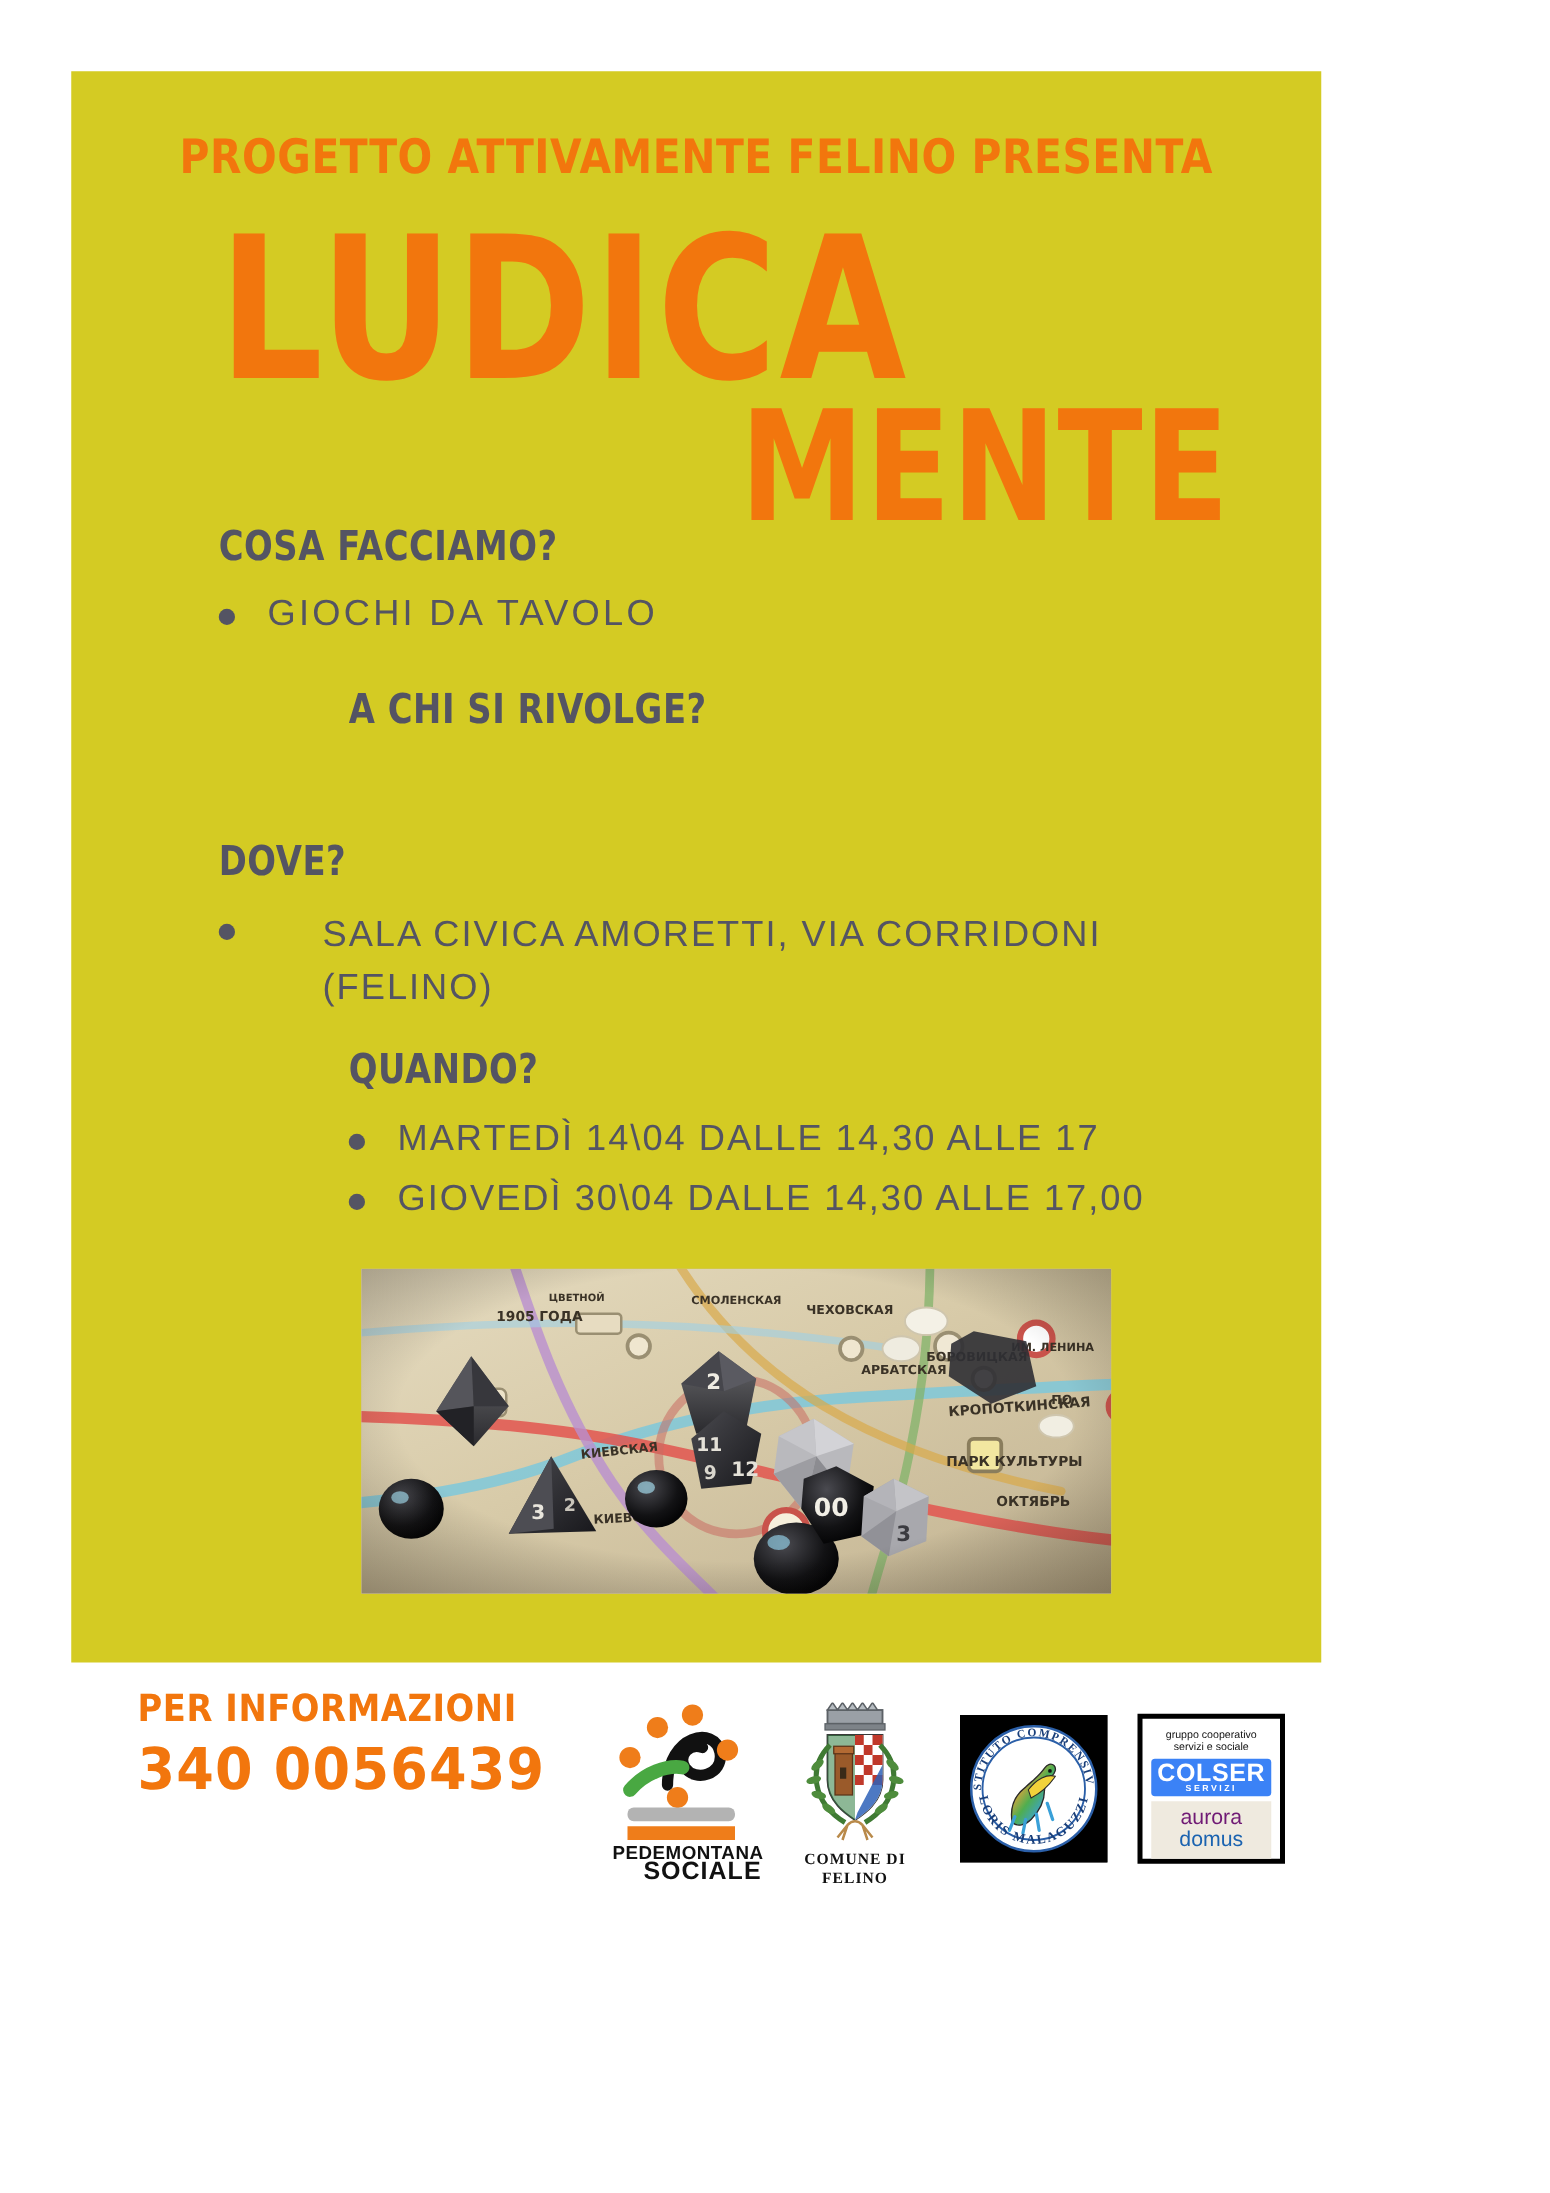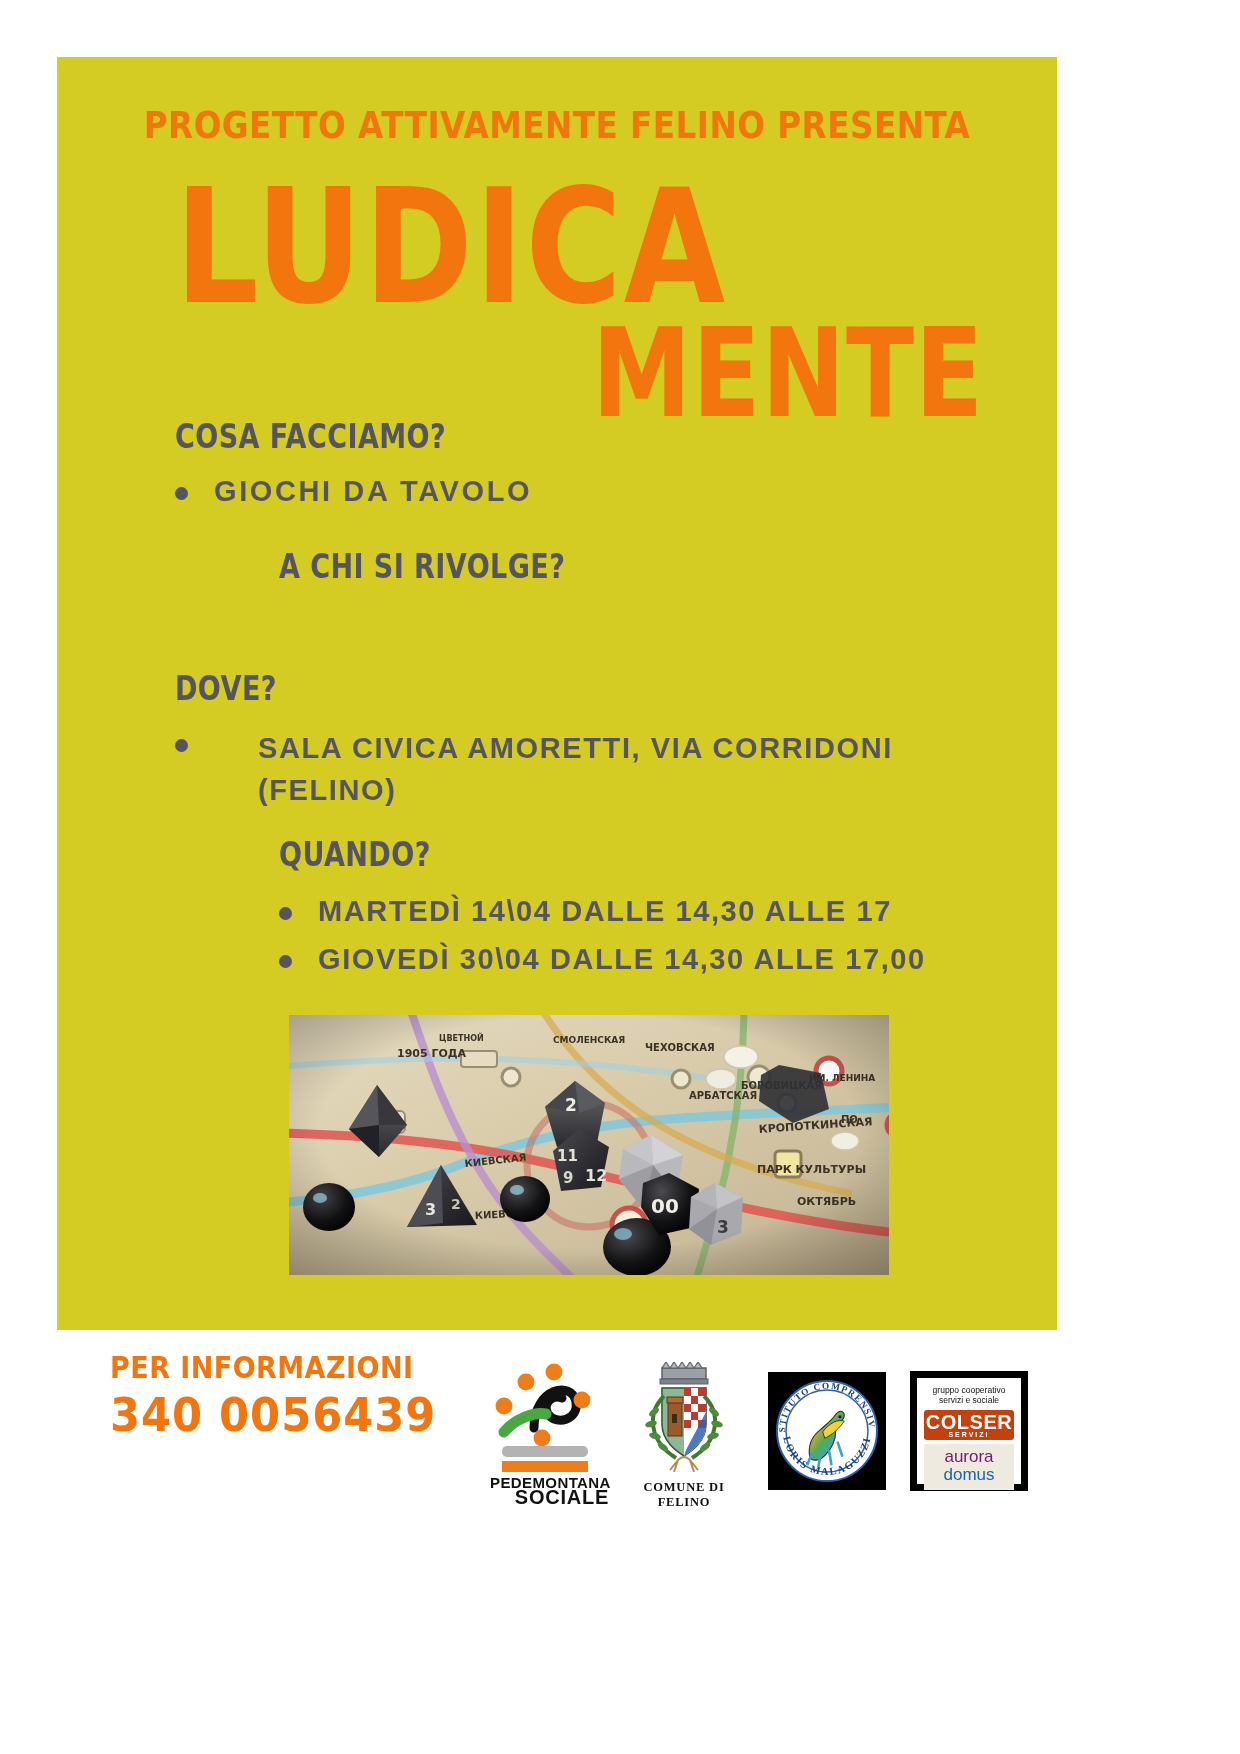--- a/index.html
+++ b/index.html
@@ -75,21 +75,21 @@
     align-items:flex-start;
   }
   .bullet-row .dot{
     display:inline-block;
     width:13px;height:13px;border-radius:50%;
     background:#545463;
     margin-right:26px;
     margin-top:12px;
     flex:0 0 auto;
   }
-  .bullet-row .btxt{display:inline-block;font-weight:bold;}
+  .bullet-row .btxt{display:inline-block;}
   .bullet-row.wrap{white-space:normal;max-width:720px;line-height:1.45;gap:44px;}
   .tight{letter-spacing:1.6px;}
 
   
   #photo{
     position:absolute;
     left:232px;top:958px;
     width:600px;height:260px;
     overflow:hidden;
     background:#cdbfa2;
@@ -135,24 +135,24 @@
   
   #logo-comune{width:120px;height:138px;}
   #logo-comune svg{position:absolute;left:10px;top:0;}
   #logo-comune .t{position:absolute;left:0;top:118px;width:120px;text-align:center;font-size:12.5px;font-weight:bold;color:#111;letter-spacing:.8px;font-family:"Liberation Serif",serif;}
 
   
   #logo-istituto{width:118px;height:118px;background:#000;}
   #logo-istituto svg{display:block;}
 
   
-  #logo-colser{width:118px;height:120px;background:#fff;border:7px solid #000000;box-sizing:border-box;}
+  #logo-colser{width:118px;height:120px;background:#fff;border:4px solid #000000;box-sizing:border-box;}
   #logo-colser .cc1{text-align:center;font-size:8.5px;color:#111;margin-top:7px;font-family:"Liberation Sans",sans-serif;}
   #logo-colser .cc2{text-align:center;font-size:8.5px;color:#111;font-family:Liberation Sans, sans-serif;}
-  #logo-colser .cbar{margin:5px 7px 0 7px;background:#c2410c;border-radius:3px;color:#fff;font-weight:bold;font-size:20px;text-align:center;letter-spacing:.5px;font-family:"Liberation Sans",sans-serif;line-height:1.05;padding:2px 0 0 0;}
+  #logo-colser .cbar{margin:5px 7px 0 7px;background:#3b82f6;border-radius:3px;color:#fff;font-weight:bold;font-size:20px;text-align:center;letter-spacing:.5px;font-family:"Liberation Sans",sans-serif;line-height:1.05;padding:2px 0 0 0;}
   #logo-colser .cbar small{display:block;font-size:7px;letter-spacing:2px;font-weight:bold;margin-top:-2px;padding-bottom:2px;}
   #logo-colser .cbox{margin:4px 7px 0 7px;background:#efeadf;padding:4px 0 6px 0;text-align:center;}
   #logo-colser .caur{font-size:17px;color:#701a75;font-family:"Liberation Sans",sans-serif;line-height:1.05;}
   #logo-colser .cdom{font-size:17px;color:#1b63b0;font-family:"Liberation Sans",sans-serif;line-height:1.05;}
 </style>
 </head>
 <body>
 
 <div id="poster-panel">
 

